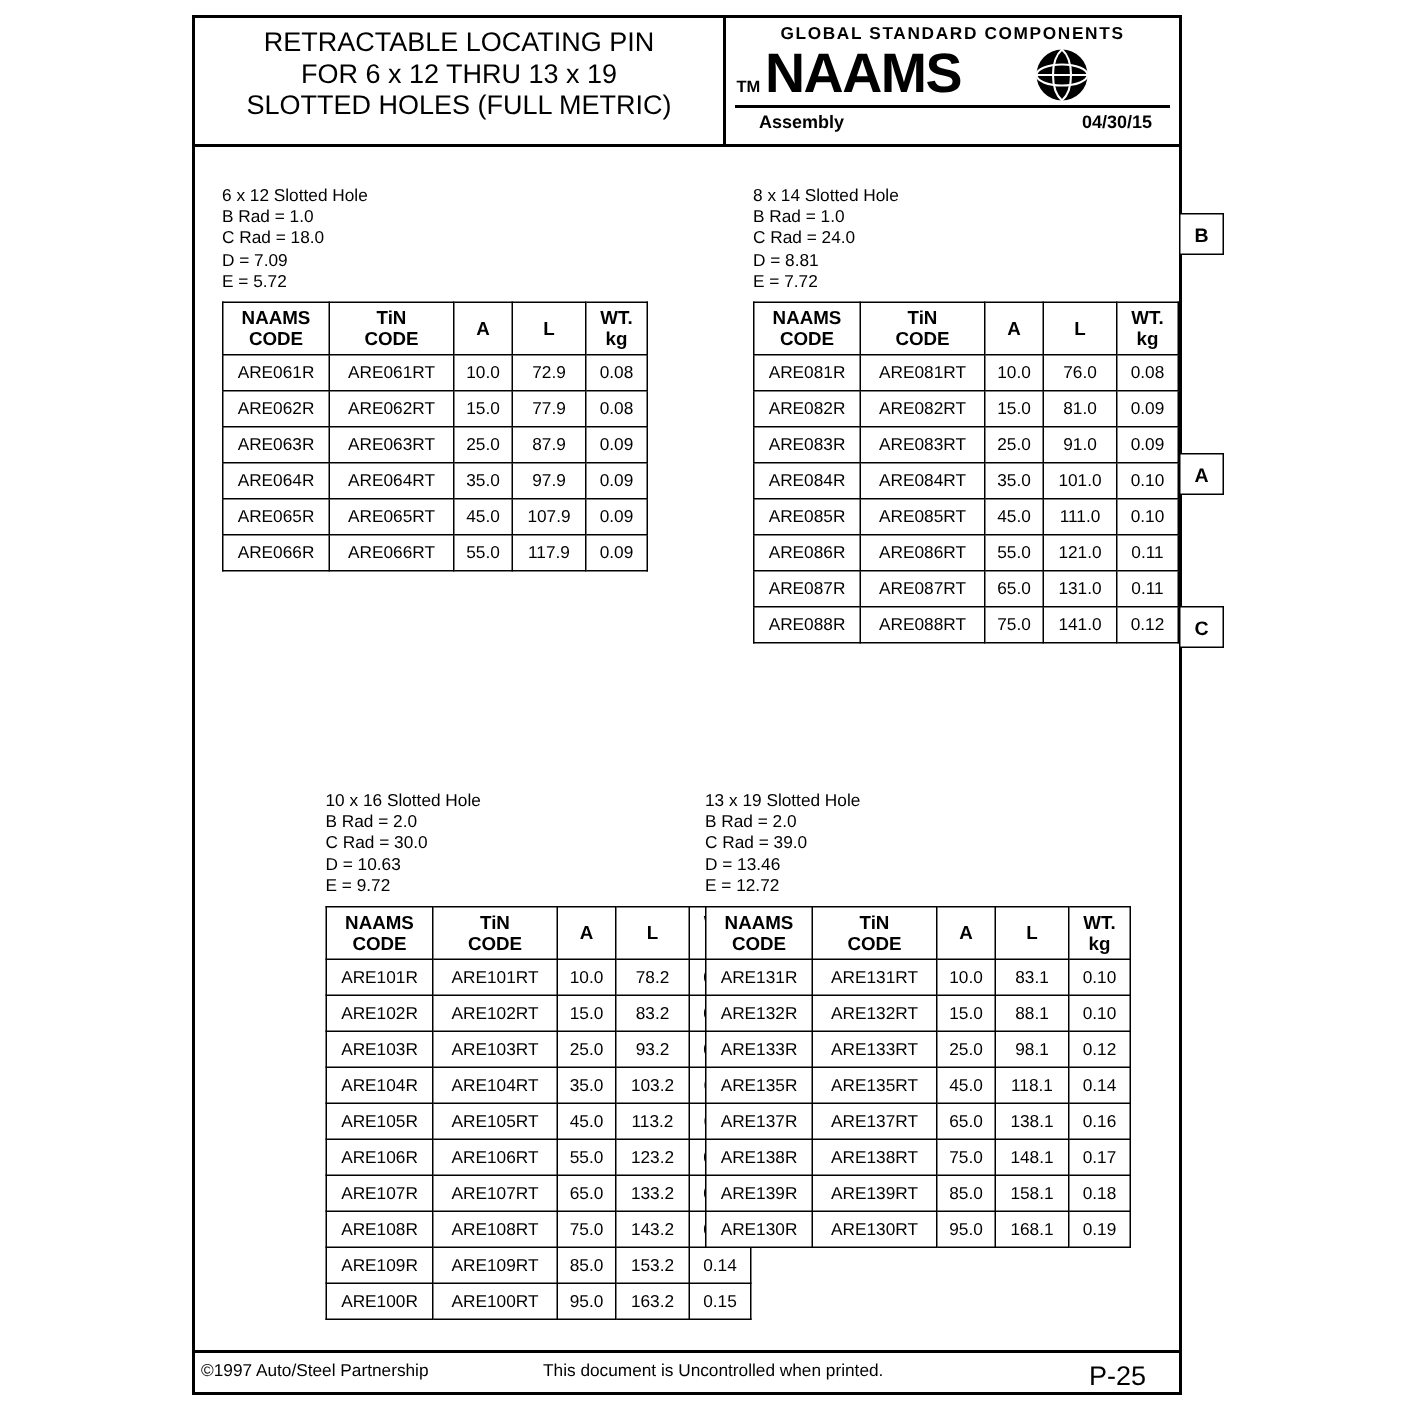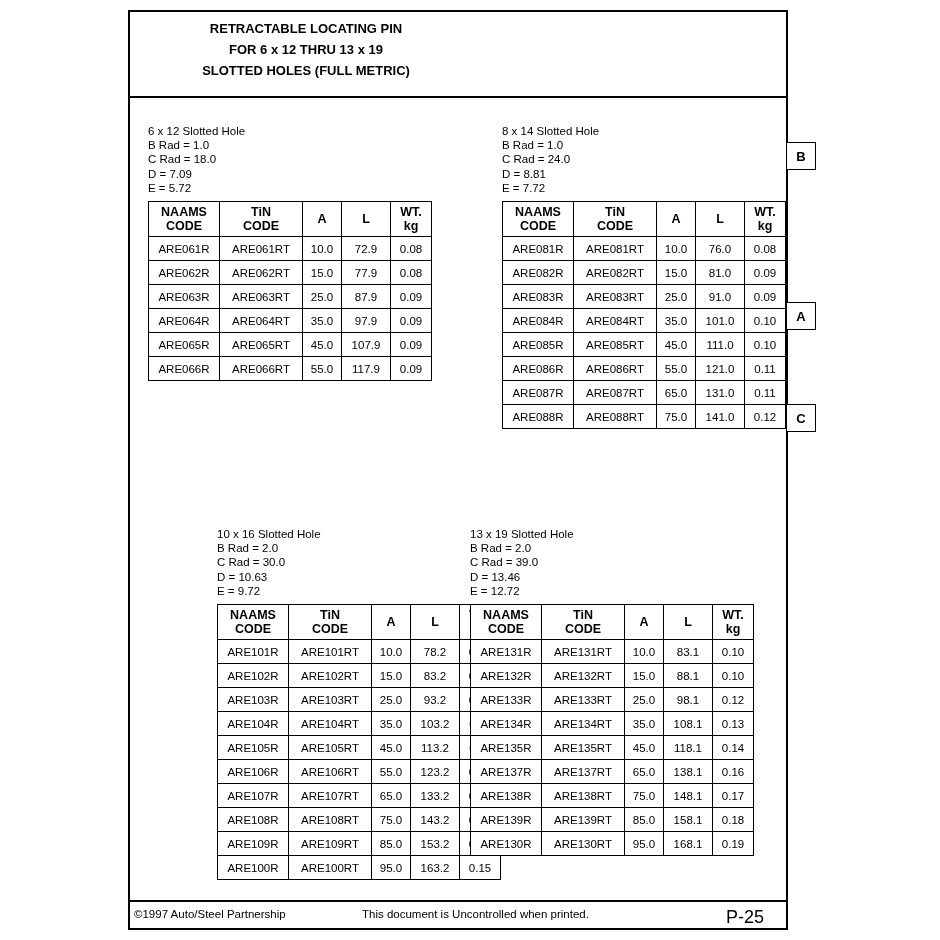--- a/index.html
+++ b/index.html
@@ -45,22 +45,22 @@
     box-sizing: border-box;
     display: flex;
   }
   .header-left {
     width: 352px;
     box-sizing: border-box;
     padding-top: 6px;
     text-align: center;
   }
   .title-line {
-    font-size: 13px;
-    font-weight: bold;
+    font-size: 18px;
+    font-weight: normal;
     line-height: 21px;
     letter-spacing: 0px;
   }
   .header-right {
     flex: 1;
     border-left: 2px solid #000;
     box-sizing: border-box;
     position: relative;
   }
   .gsc-line {
@@ -202,20 +202,38 @@
 
 <div class="page">
 
   <div class="doc-frame"></div>
 
   <div class="header">
     <div class="header-left">
       <div class="title-line">RETRACTABLE LOCATING PIN</div>
       <div class="title-line">FOR 6 x 12 THRU 13 x 19</div>
       <div class="title-line">SLOTTED HOLES (FULL METRIC)</div>
+    </div>
+    <div class="header-right">
+      <div class="gsc-line">GLOBAL STANDARD COMPONENTS</div>
+      <div class="naams-wrap">
+        <span class="tm-mark">TM</span>
+        <span class="naams-word">NAAMS</span>
+        <span class="globe">
+          <svg viewBox="0 0 36 36" width="36" height="36" aria-hidden="true">
+            <circle cx="18" cy="18" r="17" fill="#000"></circle>
+            <ellipse cx="18" cy="18" rx="17" ry="7" fill="none" stroke="#fff" stroke-width="1.4"></ellipse>
+            <path d="M18 1 C10 8 10 28 18 35 C26 28 26 8 18 1 Z" fill="none" stroke="#fff" stroke-width="1.4"></path>
+            <line x1="1" y1="18" x2="35" y2="18" stroke="#fff" stroke-width="1.4"></line>
+          </svg>
+        </span>
+      </div>
+      <div class="hdr-rule"></div>
+      <div class="assembly">Assembly</div>
+      <div class="hdr-date">04/30/15</div>
     </div>
   </div>
 
   <div class="rev-tab" style="left:786px; top:142px;">B</div>
   <div class="rev-tab" style="left:786px; top:302px;">A</div>
   <div class="rev-tab" style="left:786px; top:404px;">C</div>
 
   <div class="block" style="left:148px; top:124px;">
     <div class="spec">6 x 12 Slotted Hole
 B Rad = 1.0
@@ -515,27 +533,20 @@
           <td>0.10</td>
         </tr>
         <tr>
           <td>ARE133R</td>
           <td>ARE133RT</td>
           <td>25.0</td>
           <td>98.1</td>
           <td>0.12</td>
         </tr>
         <tr>
-          <td>ARE134R</td>
-          <td>ARE134RT</td>
-          <td>35.0</td>
-          <td>108.1</td>
-          <td>0.13</td>
-        </tr>
-        <tr>
           <td>ARE135R</td>
           <td>ARE135RT</td>
           <td>45.0</td>
           <td>118.1</td>
           <td>0.14</td>
         </tr>
         <tr>
           <td>ARE137R</td>
           <td>ARE137RT</td>
           <td>65.0</td>

